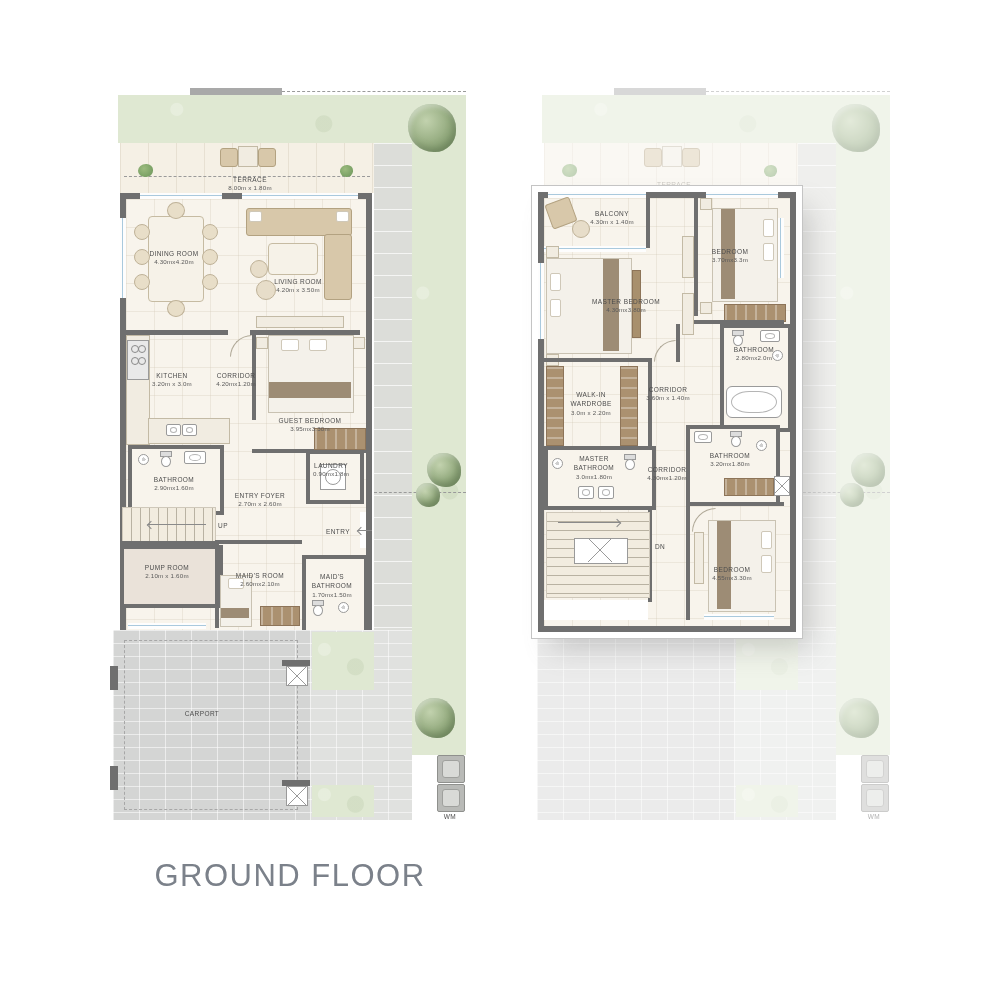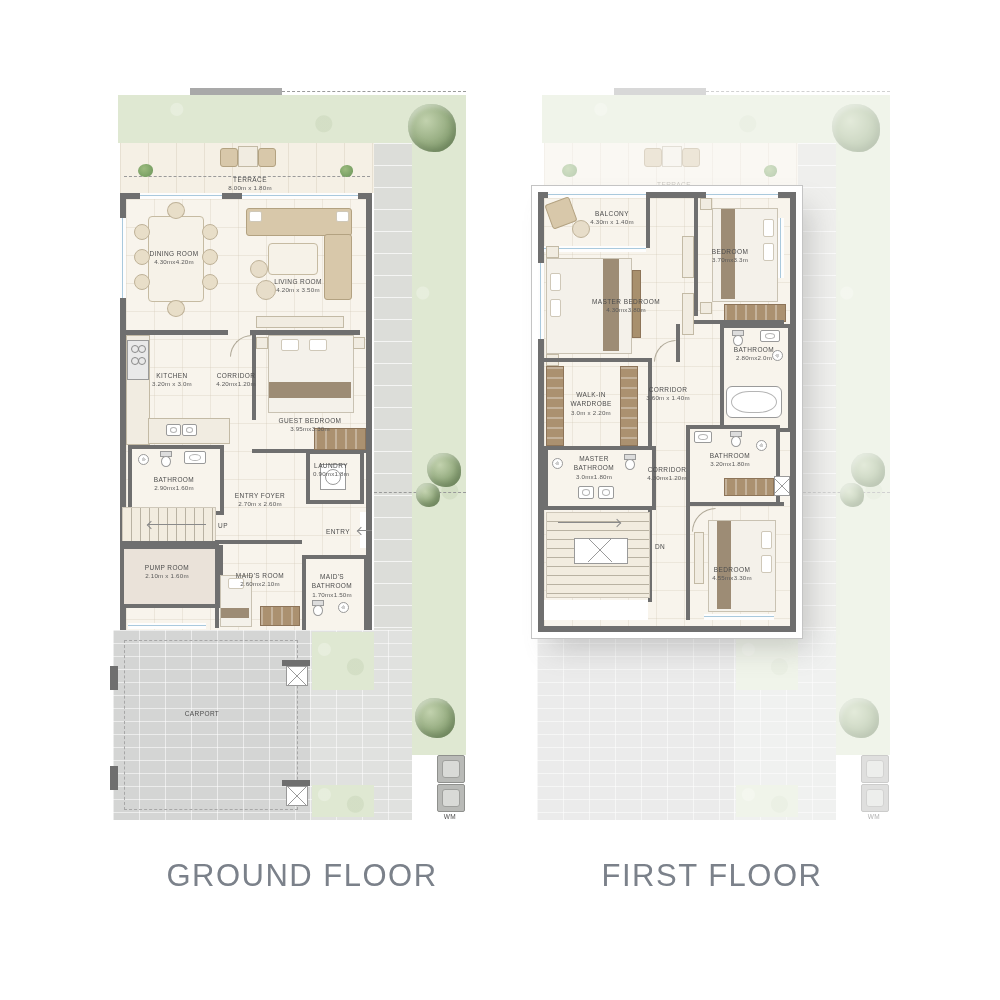--- a/index.html
+++ b/index.html
@@ -410,15 +410,14 @@
         <span class="dm">3.20mx1.80m</span>
       </div>
       <div class="lbl" style="left:198px;top:486px;">
         <span class="nm">BEDROOM</span>
         <span class="dm">4.55mx3.30m</span>
       </div>
       <span class="mini" style="left:126px;top:458px;">DN</span>
     </div>
   </div>
 
-  <div class="floor-title" style="left:124px;top:858px;">GROUND FLOOR</div>
-  <div class="floor-title" style="left:534px;top:858px;">FIRST FLOOR</div>
+  <div class="floor-title" style="left:112px;top:858px;">GROUND FLOOR</div>
 </div>
 
 </body></html>

